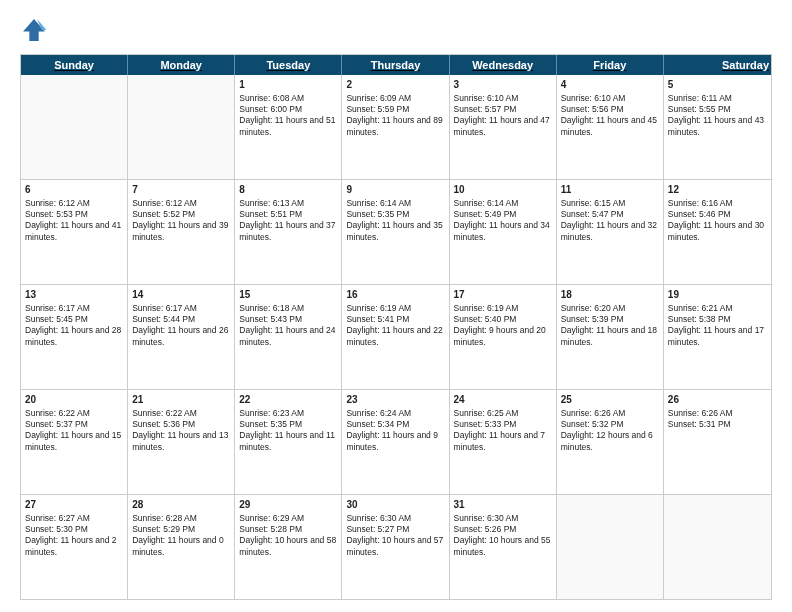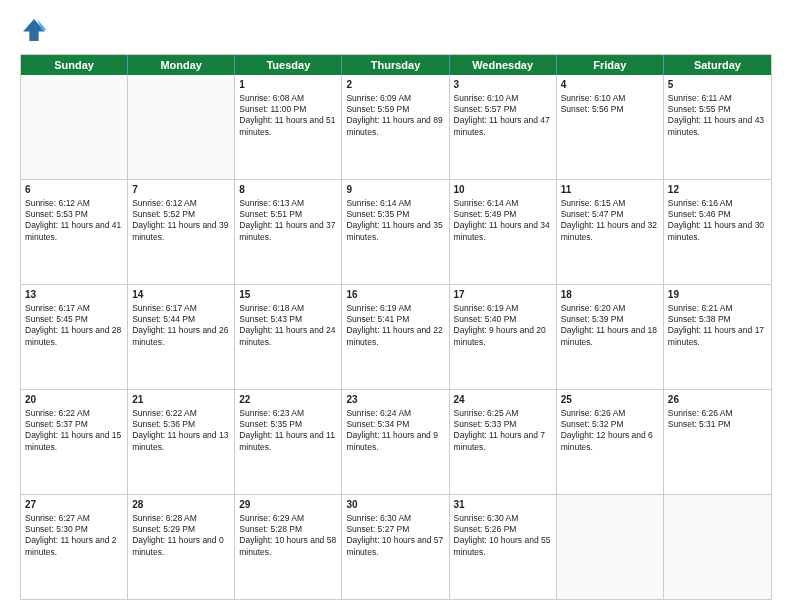--- a/index.html
+++ b/index.html
@@ -56,31 +56,32 @@
     }
     .calendar {
       flex: 1;
       display: flex;
       flex-direction: column;
       border: 1px solid #ccc;
     }
     .cal-header {
       display: grid;
       grid-template-columns: repeat(7, 1fr);
-      background: #15803d;
+      background: #0c4a6e;
+      text-decoration: underline;
     }
     .cal-header-cell {
       color: #fff;
       font-size: 11px;
       font-weight: bold;
       text-align: center;
       padding: 4px 2px;
       border-right: 1px solid #5a8ec0;
     }
-    .cal-header-cell:last-child { border-right: none; }
+    .cal-header-cell:last-child { border-right: none; text-align: right; }
     .cal-body {
       flex: 1;
       display: flex;
       flex-direction: column;
     }
     .cal-row {
       display: grid;
       grid-template-columns: repeat(7, 1fr);
       flex: 1;
       border-top: 1px solid #ccc;
@@ -134,39 +135,40 @@
         <div class="cal-header-cell">Friday</div>
         <div class="cal-header-cell">Saturday</div>
       </div>
     <div class="cal-body">
     <div class="cal-row">
           <div class="cal-cell empty"></div>
           <div class="cal-cell empty"></div>
           <div class="cal-cell">
             <div class="day-num">1</div>
             <span class="cell-line">Sunrise: 6:08 AM</span>
-            <span class="cell-line">Sunset: 11:00 PM</span>
+            <span class="cell-line">Sunset: 6:00 PM</span>
             <span class="cell-line">Daylight: 11 hours and 51 minutes.</span>
           </div>
           <div class="cal-cell">
             <div class="day-num">2</div>
             <span class="cell-line">Sunrise: 6:09 AM</span>
             <span class="cell-line">Sunset: 5:59 PM</span>
             <span class="cell-line">Daylight: 11 hours and 89 minutes.</span>
           </div>
           <div class="cal-cell">
             <div class="day-num">3</div>
             <span class="cell-line">Sunrise: 6:10 AM</span>
             <span class="cell-line">Sunset: 5:57 PM</span>
             <span class="cell-line">Daylight: 11 hours and 47 minutes.</span>
           </div>
           <div class="cal-cell">
             <div class="day-num">4</div>
             <span class="cell-line">Sunrise: 6:10 AM</span>
             <span class="cell-line">Sunset: 5:56 PM</span>
+            <span class="cell-line">Daylight: 11 hours and 45 minutes.</span>
           </div>
           <div class="cal-cell">
             <div class="day-num">5</div>
             <span class="cell-line">Sunrise: 6:11 AM</span>
             <span class="cell-line">Sunset: 5:55 PM</span>
             <span class="cell-line">Daylight: 11 hours and 43 minutes.</span>
           </div>
         </div>
         <div class="cal-row">
           <div class="cal-cell">

